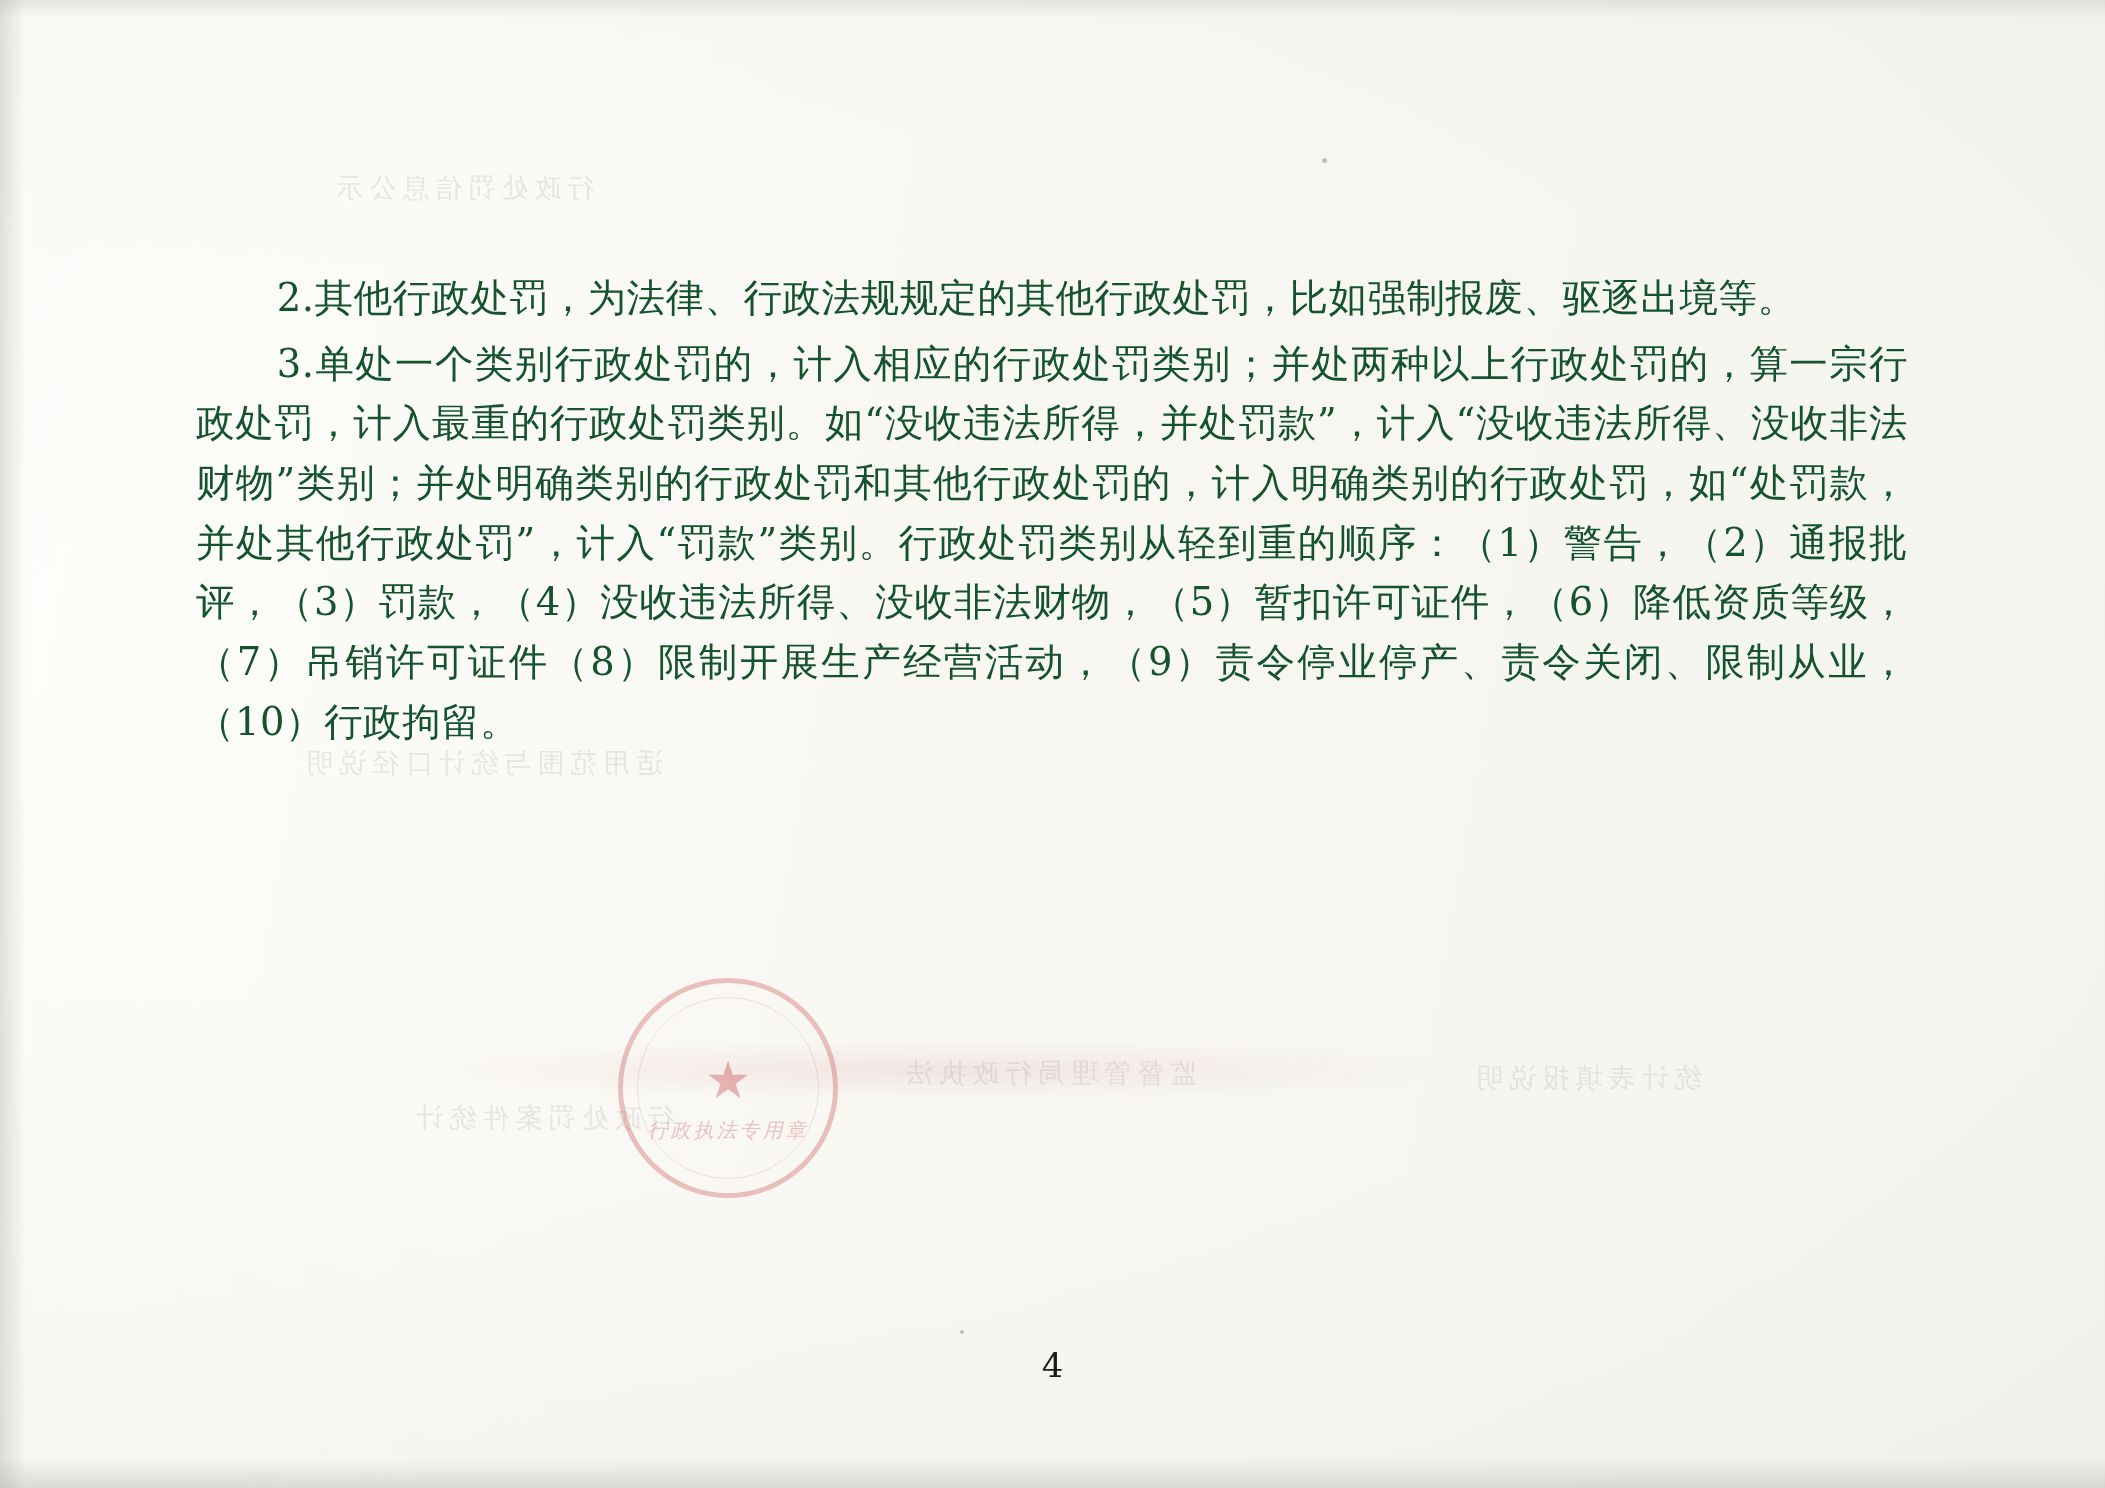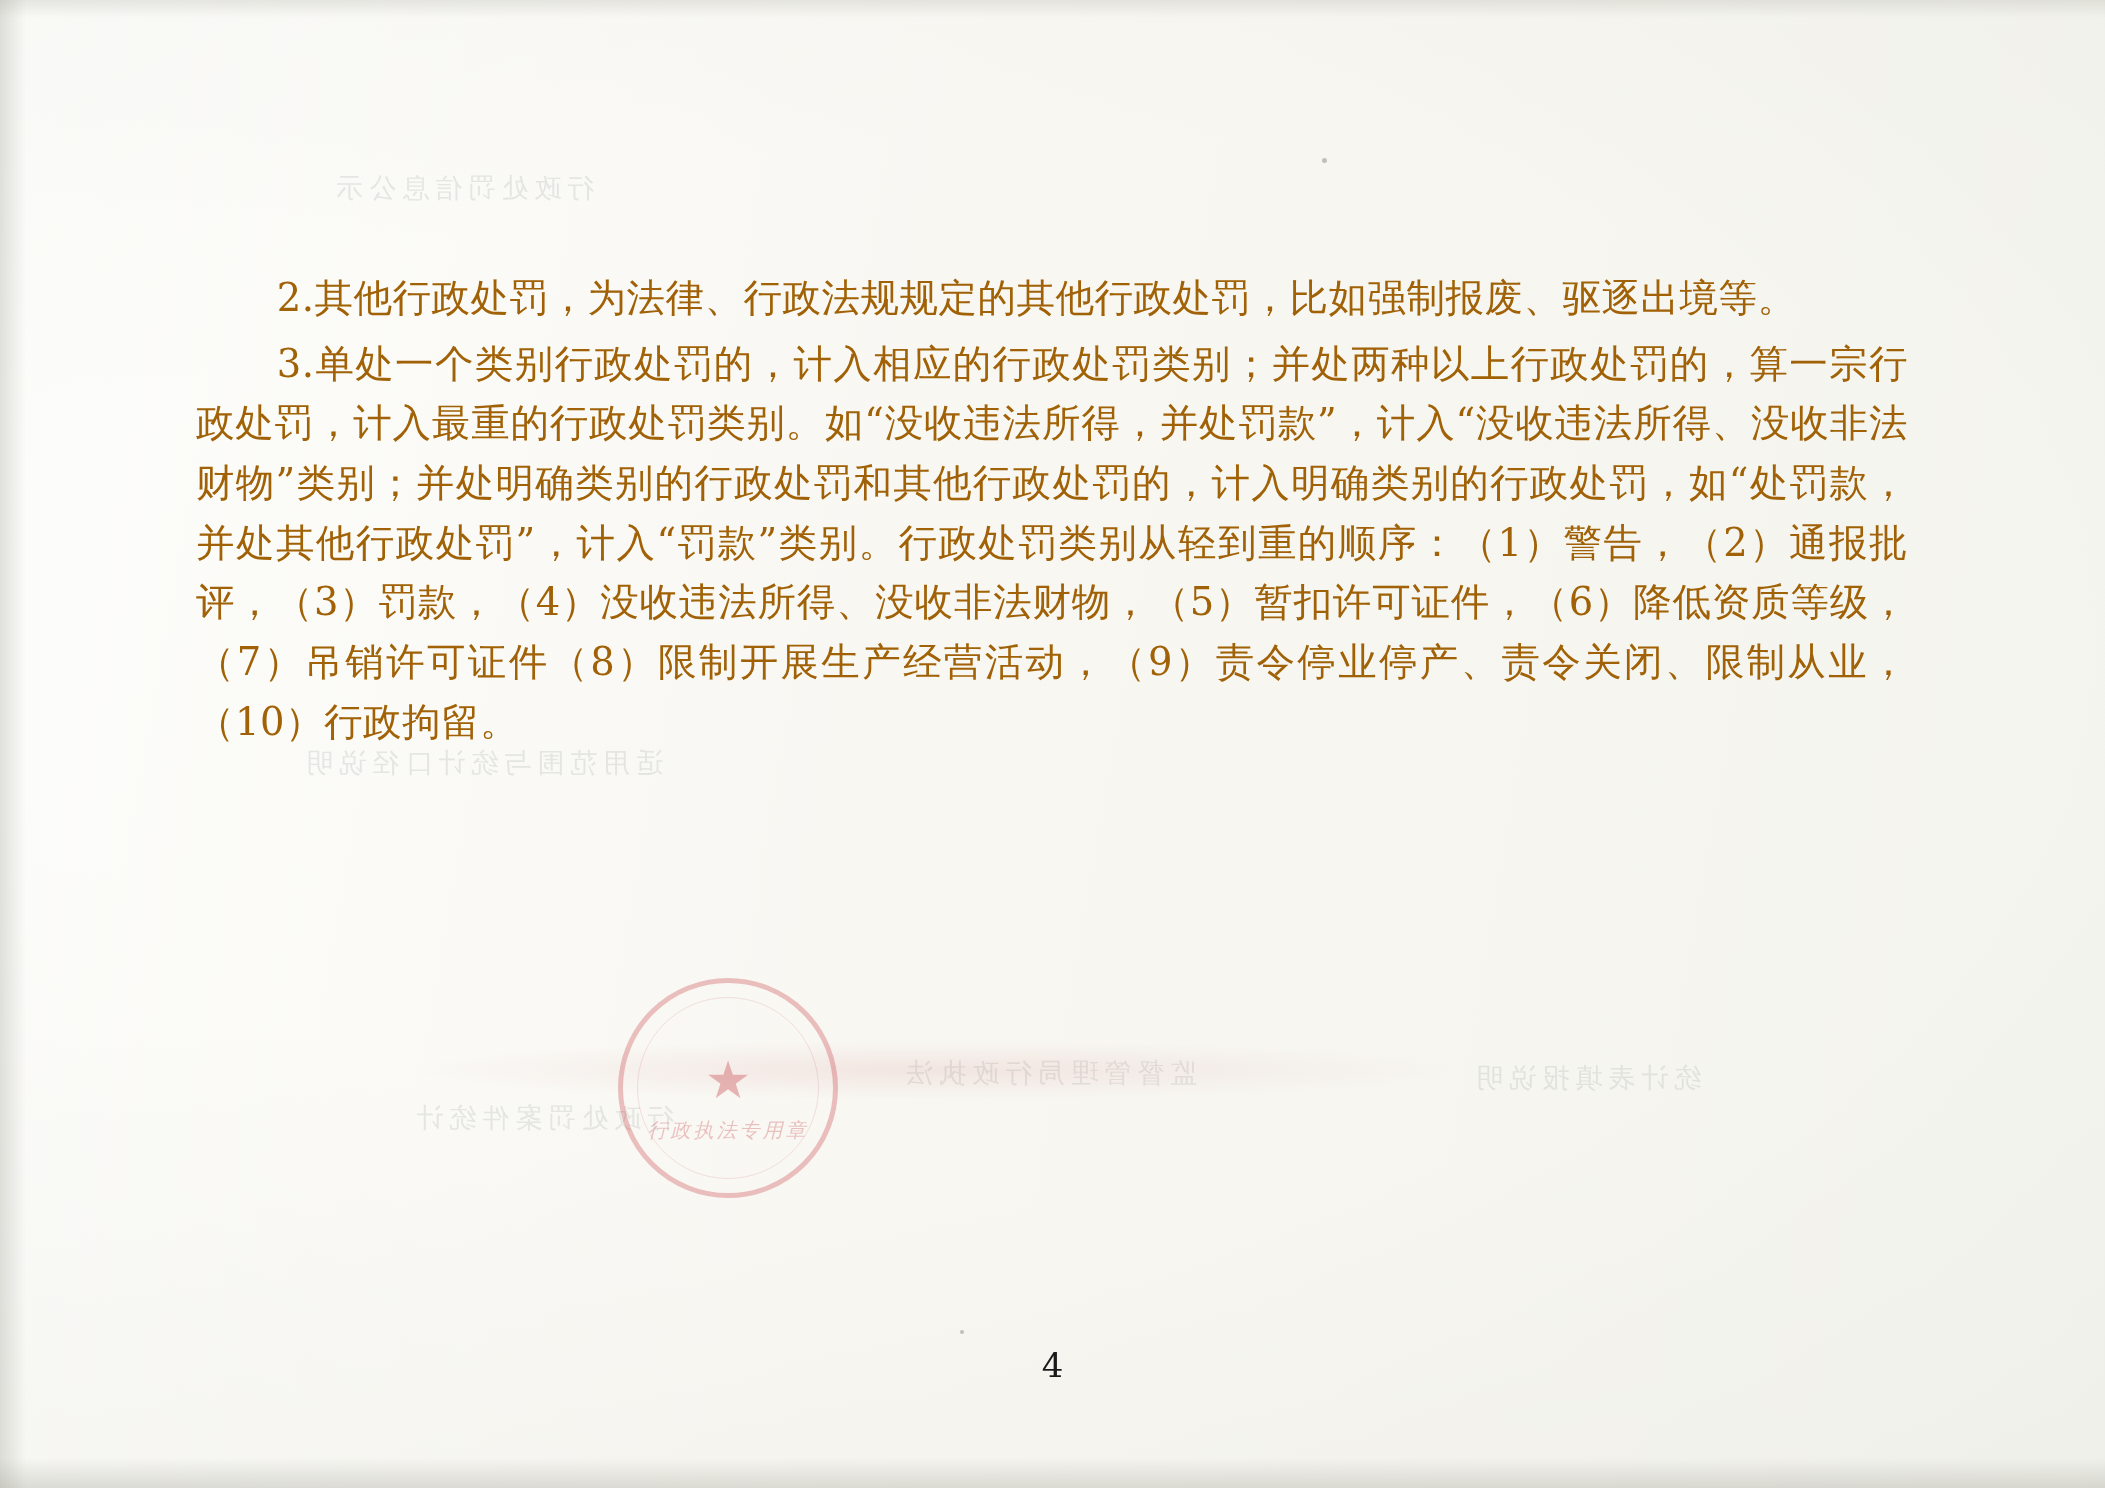--- a/index.html
+++ b/index.html
@@ -59,21 +59,21 @@
 
   .content {
     position: absolute;
     left: 196px;
     top: 268px;
     width: 1712px;
   }
   .para {
     font-size: 38.5px;
     line-height: 1.55;
-    color: #a16207;
+    color: #14532d;
     text-align: justify;
     text-justify: inter-ideograph;
     margin: 0 0 2px 0;
     letter-spacing: 0.5px;
     font-family: "DejaVu Serif", "Liberation Serif", serif;
   }
   .para.indent {
     text-indent: 2.1em;
   }
   .para.first-block {

